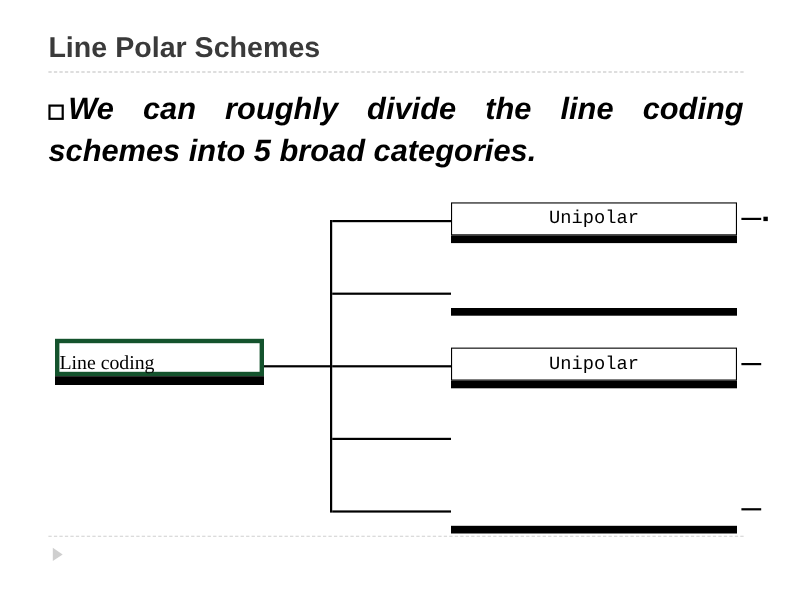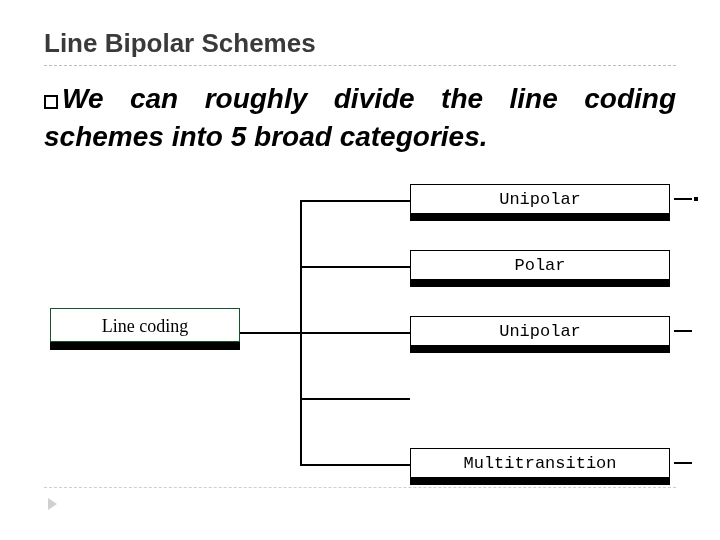--- a/index.html
+++ b/index.html
@@ -4,39 +4,39 @@
 <style>
   * { box-sizing: border-box; margin: 0; padding: 0; }
   html, body { width: 720px; height: 540px; background: #fff; font-family: Arial, Helvetica, sans-serif; color: #000; }
   .slide { position: relative; width: 720px; height: 540px; padding: 28px 44px 20px 44px; }
   .title { font-size: 26px; font-weight: bold; color: #3a3a3a; margin-bottom: 6px; }
   .hr-dashed { border: none; border-top: 1px dashed #bdbdbd; margin: 0 0 14px 0; }
   .body-text { font-size: 28px; font-weight: bold; line-height: 1.35; color: #000; text-align: justify; font-style: italic; }
   .bullet-box { display: inline-block; width: 14px; height: 14px; border: 2px solid #000; vertical-align: -1px; margin-right: 4px; }
   .diagram { position: relative; width: 620px; height: 320px; margin: 24px auto 0 auto; font-family: "Times New Roman", Times, serif; }
   .root-box { position: absolute; left: 0; top: 128px; width: 190px; height: 48px; background: #fff; }
-  .root-box .label { position: absolute; left: 0; top: 0; width: 100%; height: 34px; line-height: 34px; text-align: center; font-size: 18px; border: 1px solid #14532d; }
+  .root-box .label { position: absolute; left: 0; top: 0; width: 100%; height: 34px; line-height: 34px; text-align: left; font-size: 18px; border: 4px solid #14532d; }
   .root-box .shadow { position: absolute; left: 0; top: 34px; width: 100%; height: 8px; background: #000; }
   .cat { position: absolute; right: 0; width: 260px; height: 42px; font-family: Liberation Mono, monospace; }
   .cat .label { position: absolute; left: 0; top: 0; width: 100%; height: 30px; line-height: 30px; text-align: center; font-size: 17px; border: 1px solid #000; background: #fff; }
   .cat .shadow { position: absolute; left: 0; top: 30px; width: 100%; height: 7px; background: #000; }
   .cat .tick { position: absolute; right: -22px; top: 14px; width: 18px; height: 2px; background: #000; }
   .cat .tick.dot::after { content: ""; position: absolute; right: -6px; top: -1px; width: 4px; height: 4px; background: #000; }
   .connector-h-root { position: absolute; left: 190px; top: 152px; width: 60px; height: 2px; background: #000; }
   .connector-vert { position: absolute; left: 250px; top: 20px; width: 2px; height: 266px; background: #000; }
   .connector-h { position: absolute; left: 252px; width: 108px; height: 2px; background: #000; }
   .footer-rule { position: absolute; left: 44px; right: 44px; bottom: 52px; border-top: 1px dashed #cfcfcf; }
   .footer-caret { position: absolute; left: 48px; bottom: 30px; width: 0; height: 0; border-top: 6px solid transparent; border-bottom: 6px solid transparent; border-left: 9px solid #cfcfcf; }
 </style>
 </head>
 <body>
 
 <div class="slide">
 
-  <div class="title">Line Bipolar Schemes</div>
+  <div class="title">Line Polar Schemes</div>
   <hr class="hr-dashed">
 
   <p class="body-text">
     <span class="bullet-box"></span><span>We</span><span> can roughly divide the line coding schemes into 5 broad categories.</span>
   </p>
 
   <div class="diagram">
 
     <div class="root-box">
       <div class="label">Line coding</div>
@@ -48,36 +48,34 @@
 
     <div class="connector-h" style="top:20px"></div>
     <div class="cat" style="top:4px">
       <div class="label">Unipolar</div>
       <div class="shadow"></div>
       <div class="tick dot"></div>
     </div>
 
     <div class="connector-h" style="top:86px"></div>
     <div class="cat" style="top:70px">
-      <div class="label">Polar</div>
       <div class="shadow"></div>
     </div>
 
     <div class="connector-h" style="top:152px"></div>
     <div class="cat" style="top:136px">
       <div class="label">Unipolar</div>
       <div class="shadow"></div>
       <div class="tick"></div>
     </div>
 
     <div class="connector-h" style="top:218px"></div>
 
     <div class="connector-h" style="top:284px"></div>
     <div class="cat" style="top:268px">
-      <div class="label">Multitransition</div>
       <div class="shadow"></div>
       <div class="tick"></div>
     </div>
 
   </div>
 
   <div class="footer-rule"></div>
   <div class="footer-caret"></div>
 
 </div>

